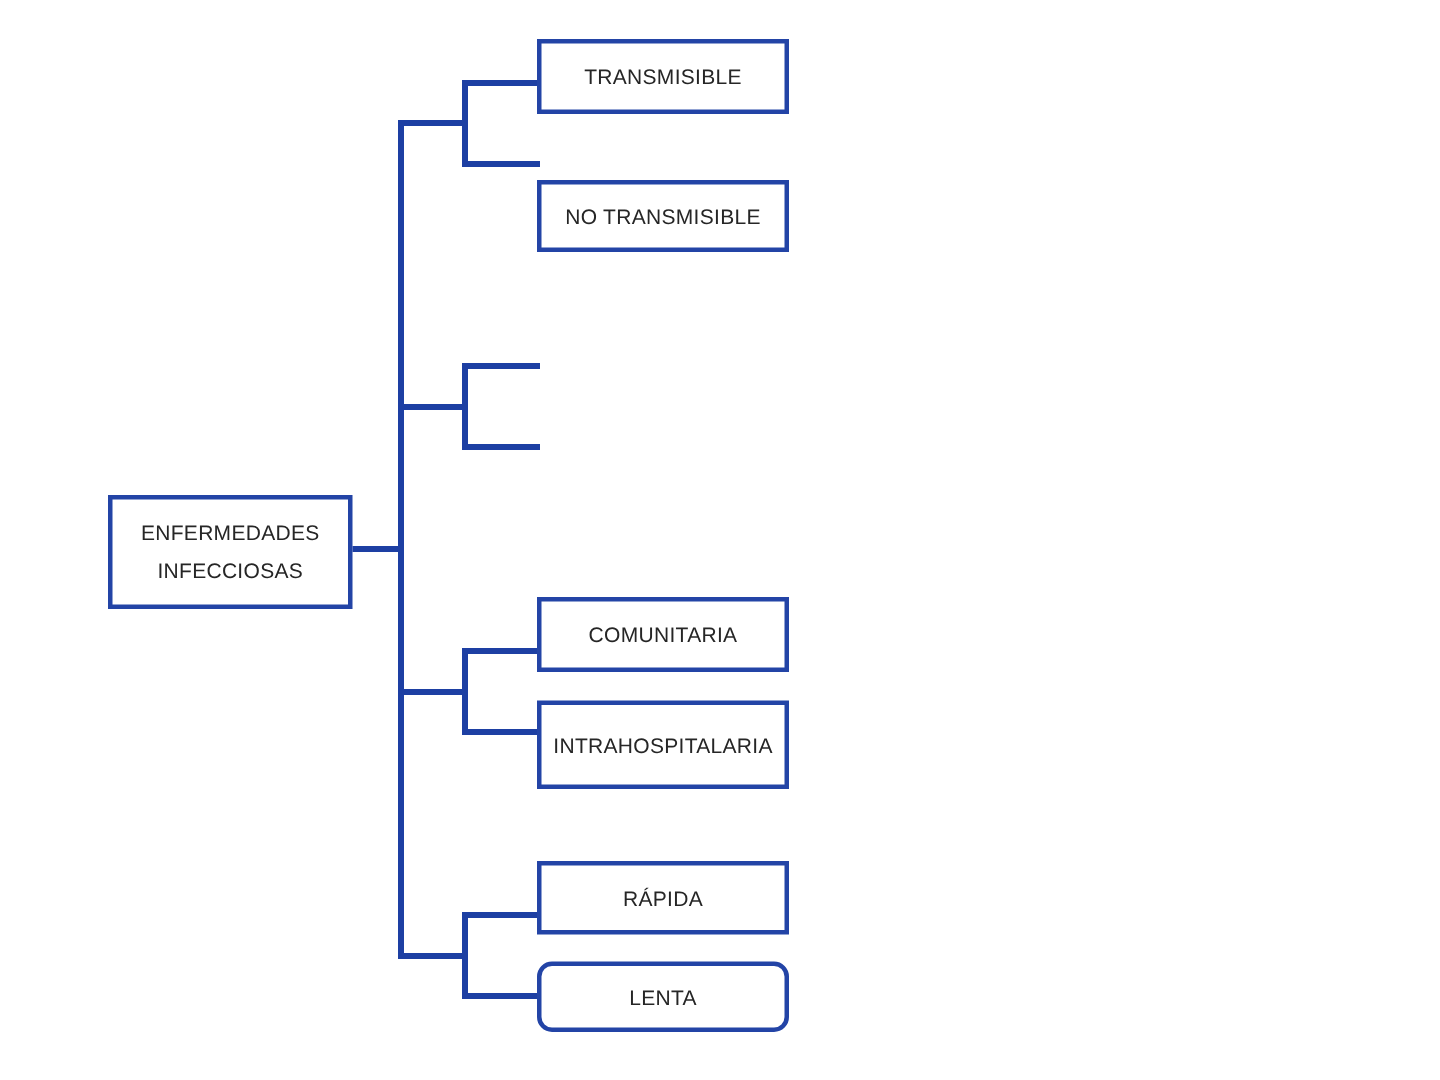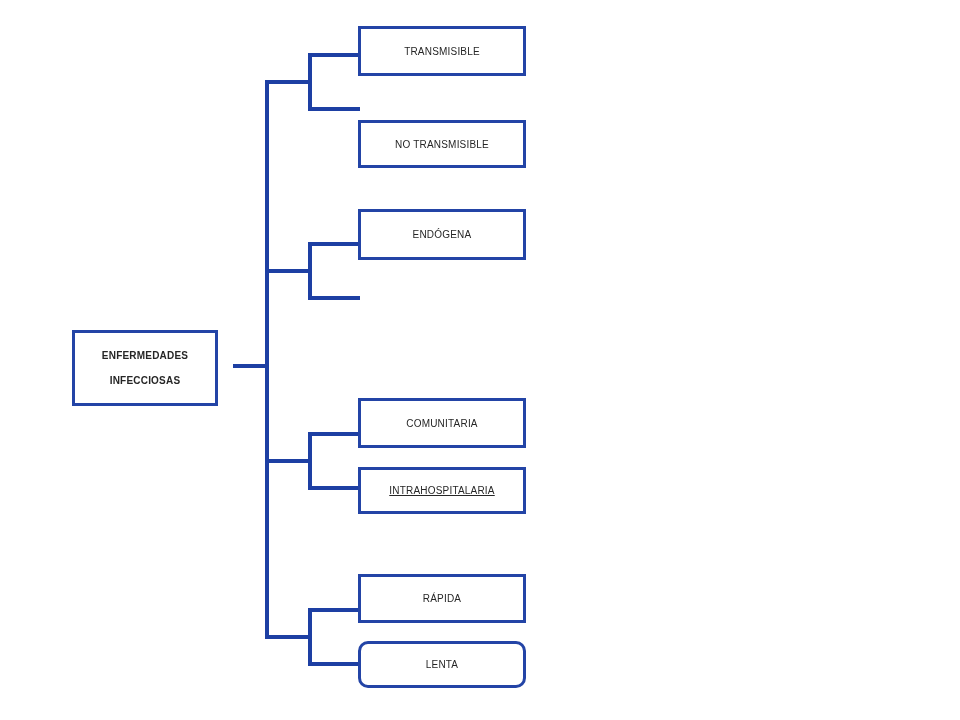--- a/index.html
+++ b/index.html
@@ -25,37 +25,36 @@
   .node {
     position: absolute;
     box-sizing: border-box;
     border: 3px solid #2344a6;
     background: #ffffff;
     display: flex;
     align-items: center;
     justify-content: center;
     text-align: center;
     color: #262626;
-    font-size: 10px;
+    font-size: 14px;
     font-weight: 400;
     letter-spacing: 0.2px;
   }
   .node.leaf {
     left: 358px;
     width: 168px;
     white-space: nowrap;
   }
   .node.root {
     left: 72px;
     top: 330px;
-    width: 146px;
+    width: 163px;
     height: 76px;
     line-height: 25px;
     padding: 4px 14px;
-    font-weight: bold;
   }
 </style>
 </head>
 <body>
 
 <div class="canvas">
 
   <svg class="connectors" viewBox="0 0 960 720" shape-rendering="crispEdges">
     <path d="M235 366 H267" fill="none" stroke-width="4" stroke-linecap="square" stroke="#1d3fa3"></path>
     <path d="M267 82 V637" fill="none" stroke-width="4" stroke-linecap="square" stroke="#1d3fa3"></path>
@@ -64,24 +63,23 @@
     <path d="M267 461 H310 M310 434 V488 M310 434 H358 M310 488 H358" fill="none" stroke-width="4" stroke-linecap="square" stroke="#1d3fa3"></path>
     <path d="M267 637 H310 M310 610 V664 M310 610 H358 M310 664 H358" fill="none" stroke-width="4" stroke-linecap="square" stroke="#1d3fa3"></path>
   </svg>
 
   <div class="node root">ENFERMEDADES INFECCIOSAS</div>
 
   <div class="node leaf" style="top:26px;height:50px;">TRANSMISIBLE</div>
 
   <div class="node leaf" style="top:92px;height:48px;margin-top:28px;">NO TRANSMISIBLE</div>
 
-  <div class="node leaf" style="top:209px;height:51px;">ENDÓGENA</div>
 
 
   <div class="node leaf" style="top:398px;height:50px;">COMUNITARIA</div>
 
-  <div class="node leaf" style="top:467px;height:47px;text-decoration:underline;">INTRAHOSPITALARIA</div>
+  <div class="node leaf" style="top:467px;height:59px;">INTRAHOSPITALARIA</div>
 
   <div class="node leaf" style="top:574px;height:49px;text-align:right;">RÁPIDA</div>
 
   <div class="node leaf" style="top:641px;height:47px;border-radius:10px;">LENTA</div>
 
 </div>
 
 </body></html>

